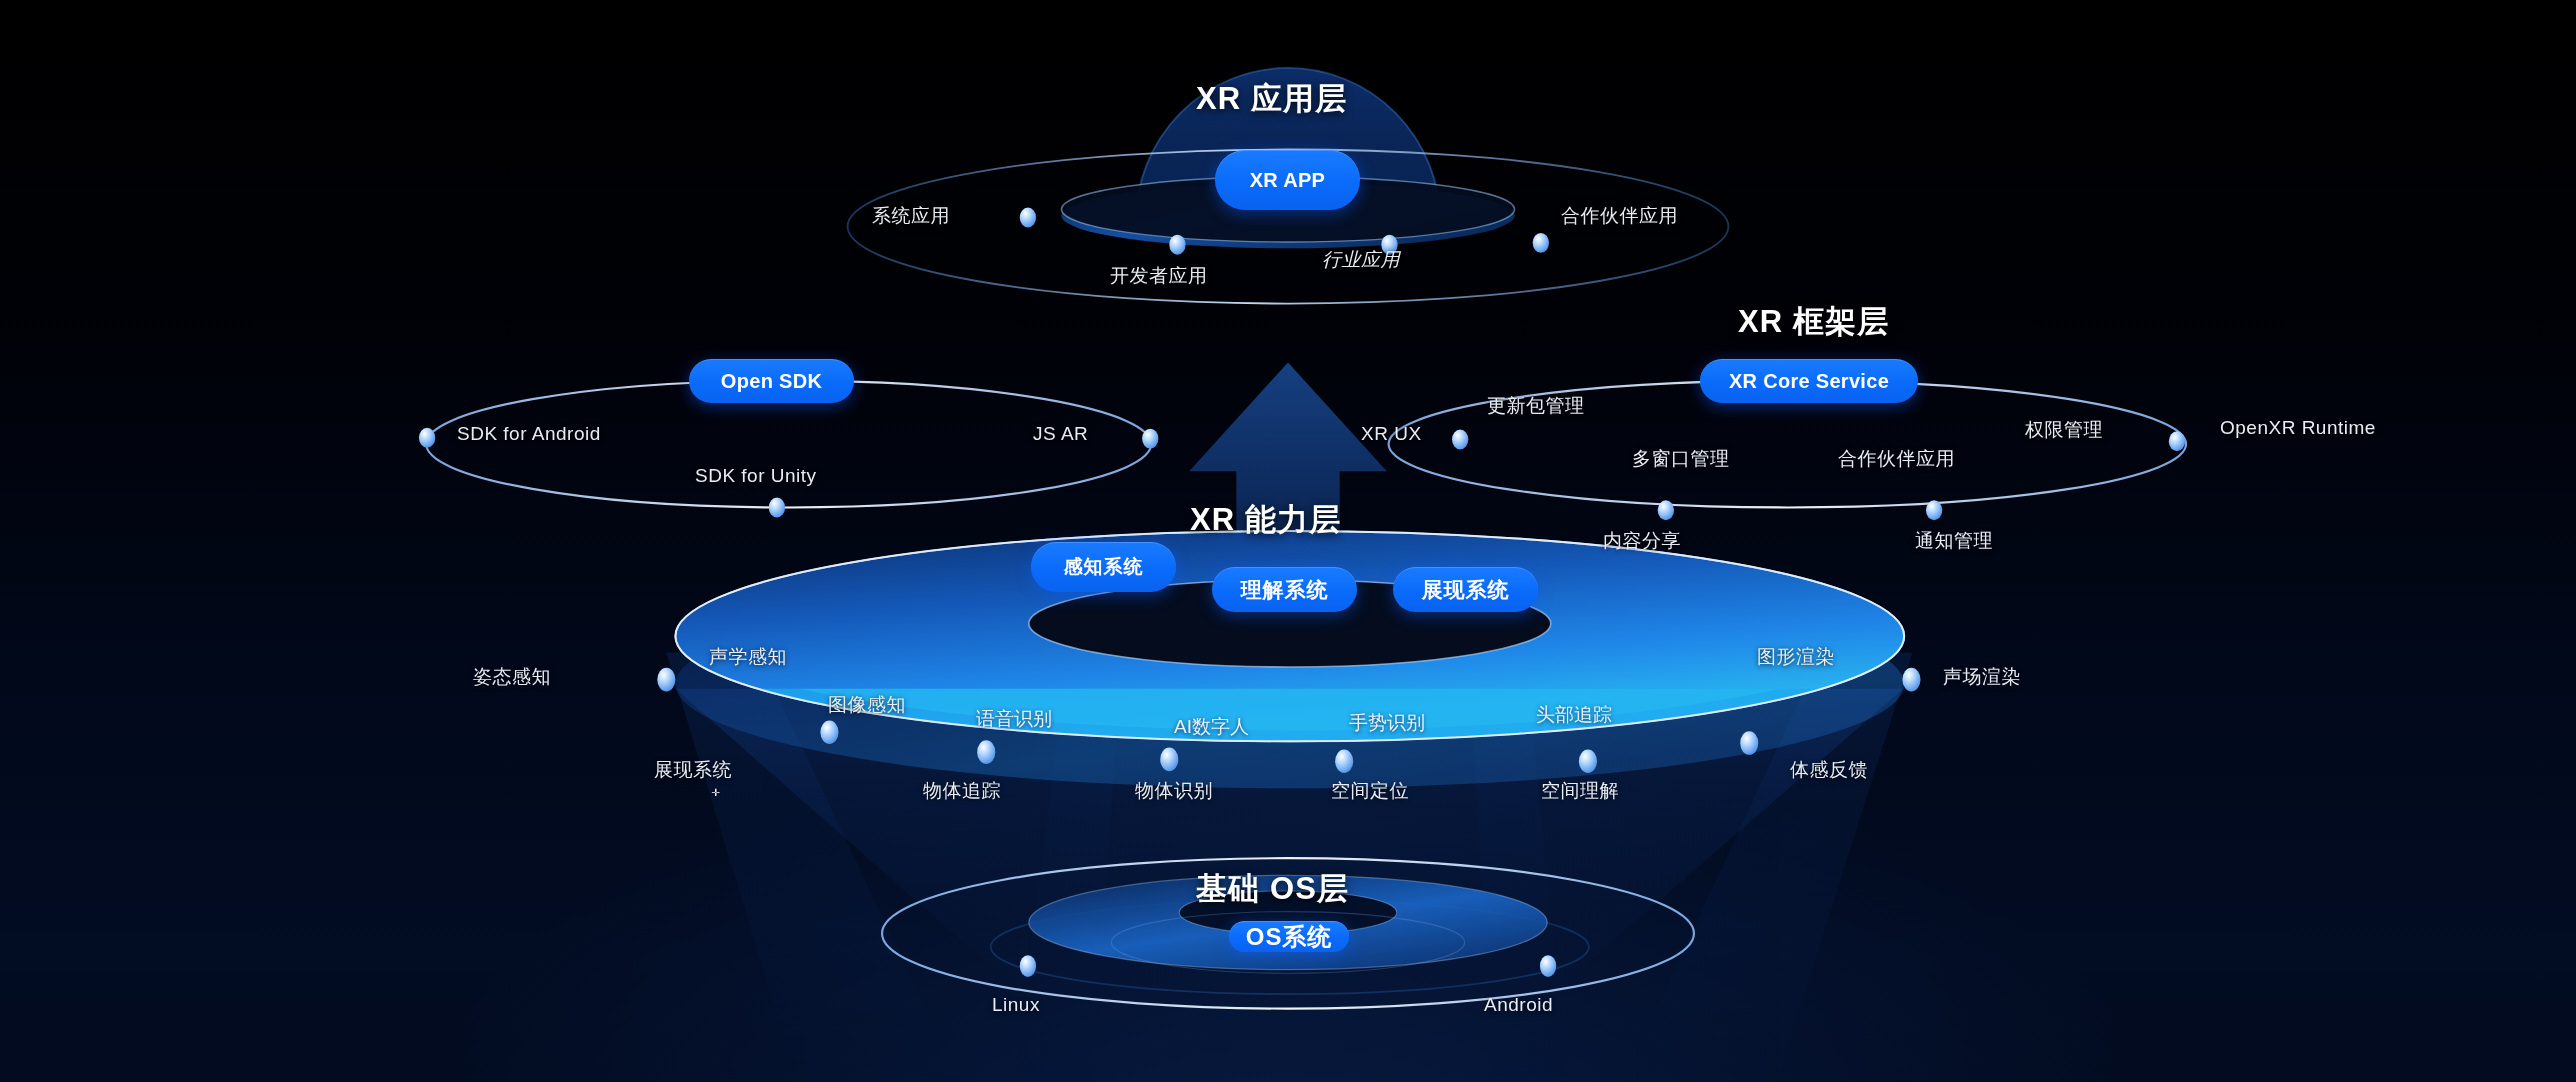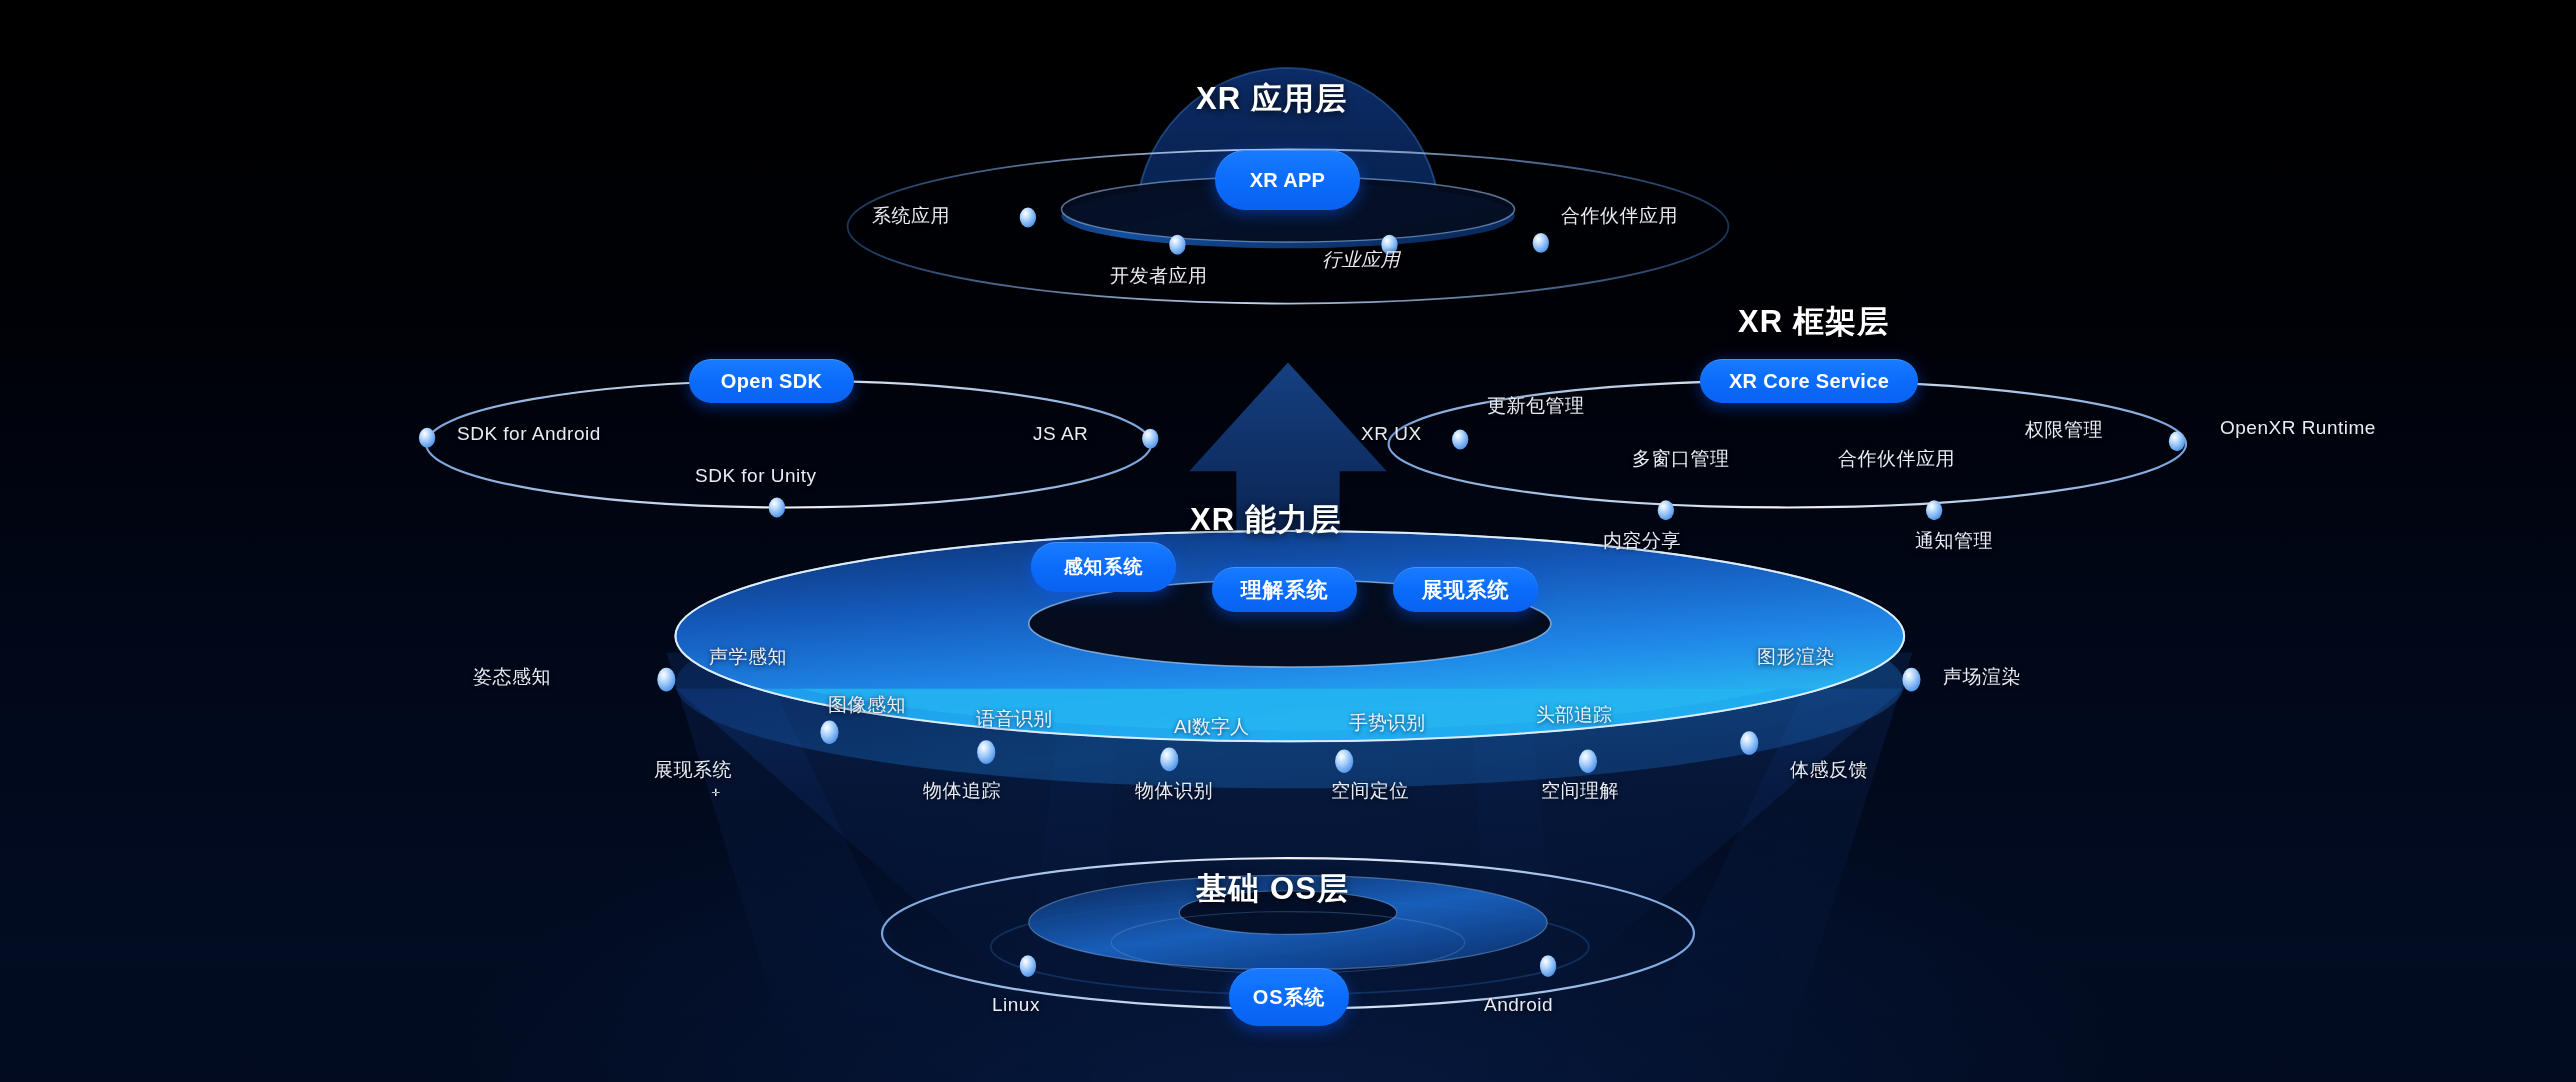--- a/index.html
+++ b/index.html
@@ -280,19 +280,19 @@
   <div class="txt node-label" style="left:1757px;top:644px;">图形渲染</div>
   <div class="txt node-label" style="left:1943px;top:664px;">声场渲染</div>
 
   <div class="ring-inner-label" style="left:976px;top:706px;">语音识别</div>
   <div class="ring-inner-label" style="left:1174px;top:714px;">AI数字人</div>
   <div class="ring-inner-label" style="left:1349px;top:710px;">手势识别</div>
   <div class="ring-inner-label" style="left:1536px;top:702px;">头部追踪</div>
 
   <div class="layer-title" style="left:1196px;top:868px;">基础 OS层</div>
 
-  <div class="pill cn" style="left:1229px;top:921px;width:120px;height:58px;font-size:20px;margin-top:47px;">OS系统</div>
+  <div class="pill cn" style="left:1229px;top:921px;width:120px;height:31px;font-size:24px;">OS系统</div>
 
   <div class="txt node-label" style="left:992px;top:994px;">Linux</div>
   <div class="txt node-label" style="left:1484px;top:994px;">Android</div>
 
 </div>
 
 
 </body></html>

